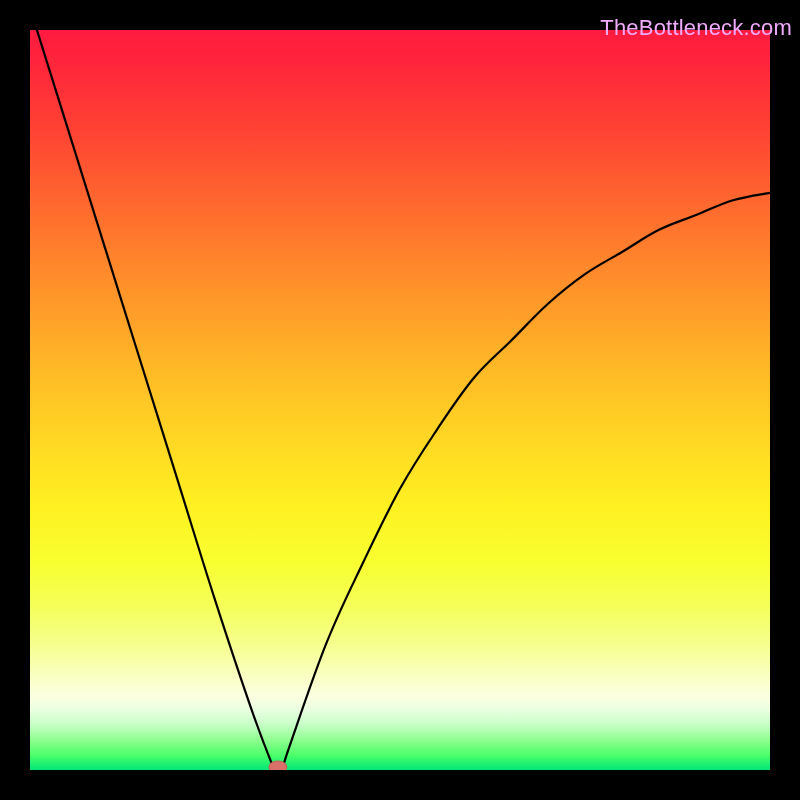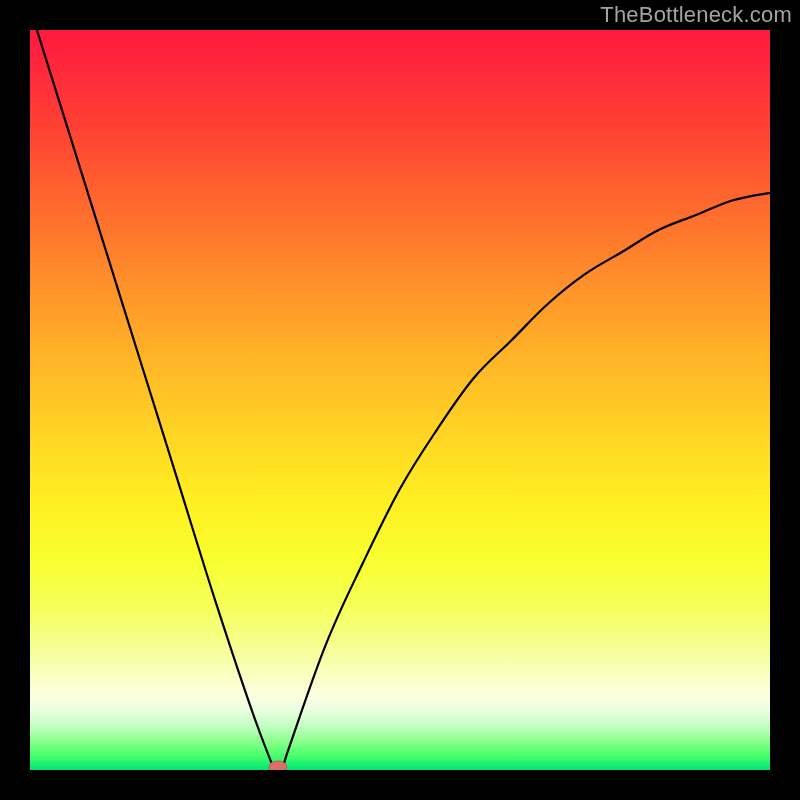--- a/index.html
+++ b/index.html
@@ -12,23 +12,23 @@
     font-family: Arial, Helvetica, sans-serif;
   }
   .frame {
     position: relative;
     width: 800px;
     height: 800px;
     background: #000;
   }
   .watermark {
     position: absolute;
-    top: 2px;
+    top: 15px;
     right: 8px;
-    color: #a3a3a3;
+    color: #f0abfc;
     font-size: 22px;
     font-weight: 400;
     letter-spacing: 0.2px;
     z-index: 10;
     user-select: none;
   }
   .plot-area {
     position: absolute;
     left: 30px;
     top: 30px;

